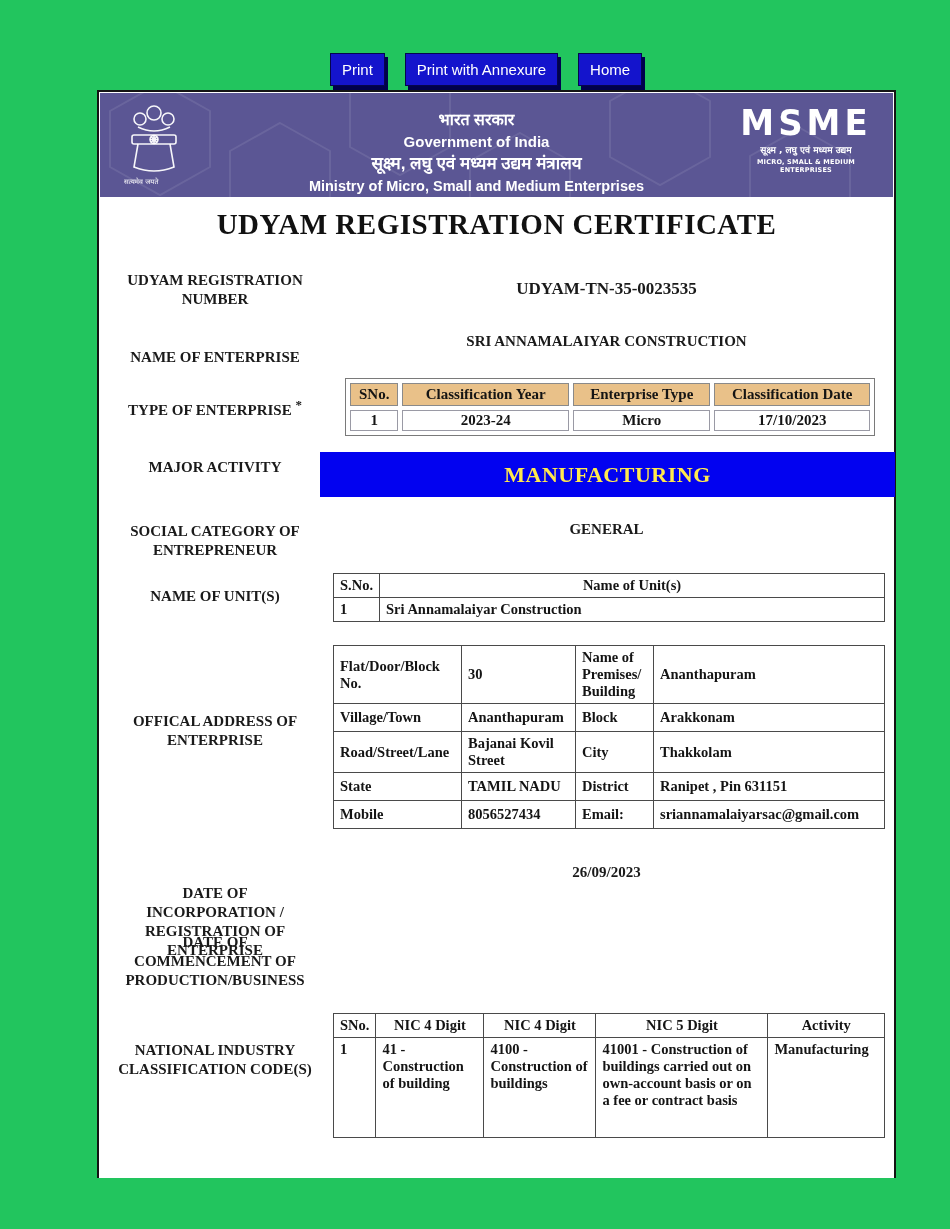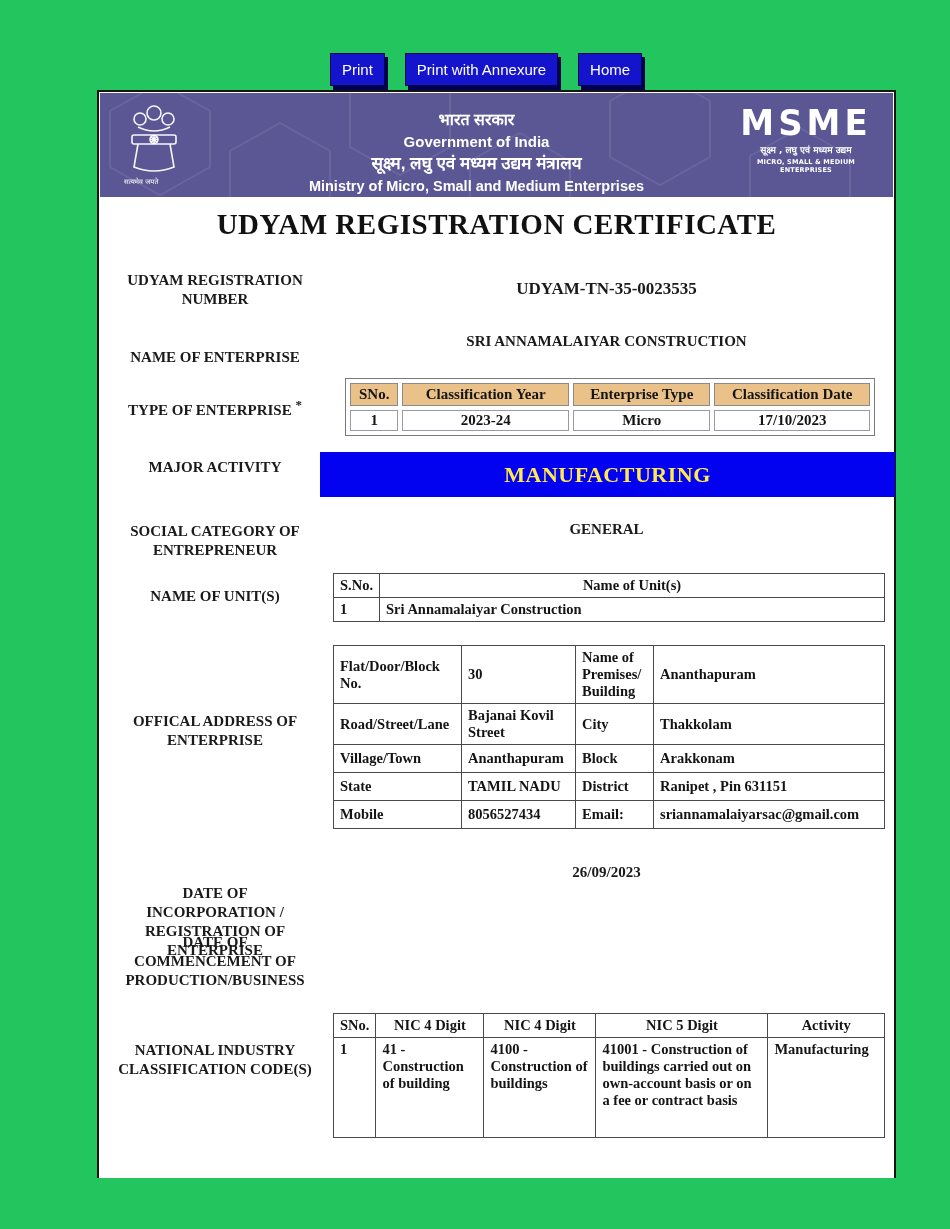--- a/index.html
+++ b/index.html
@@ -176,31 +176,31 @@
 
     <div class="flabel" style="top:620px;">OFFICAL ADDRESS OF ENTERPRISE</div>
     <table class="grid" style="top:553px; left:234px; width:552px;">
       <tbody>
           <tr style="height:54px;">
         <td style="width:128px;">Flat/Door/Block No.</td>
         <td style="width:114px;">30</td>
         <td style="width:78px;">Name of Premises/ Building</td>
         <td>Ananthapuram</td>
       </tr>
+      <tr style="height:28px;">
+        <td>Village/Town</td>
+        <td>Ananthapuram</td>
+        <td>Block</td>
+        <td>Arakkonam</td>
+      </tr>
       <tr style="height:40px;">
         <td>Road/Street/Lane</td>
         <td>Bajanai Kovil Street</td>
         <td>City</td>
         <td>Thakkolam</td>
-      </tr>
-      <tr style="height:28px;">
-        <td>Village/Town</td>
-        <td>Ananthapuram</td>
-        <td>Block</td>
-        <td>Arakkonam</td>
       </tr>
       <tr style="height:28px;">
         <td>State</td>
         <td>TAMIL NADU</td>
         <td>District</td>
         <td>Ranipet , Pin 631151</td>
       </tr>
       <tr style="height:28px;">
         <td>Mobile</td>
         <td>8056527434</td>

